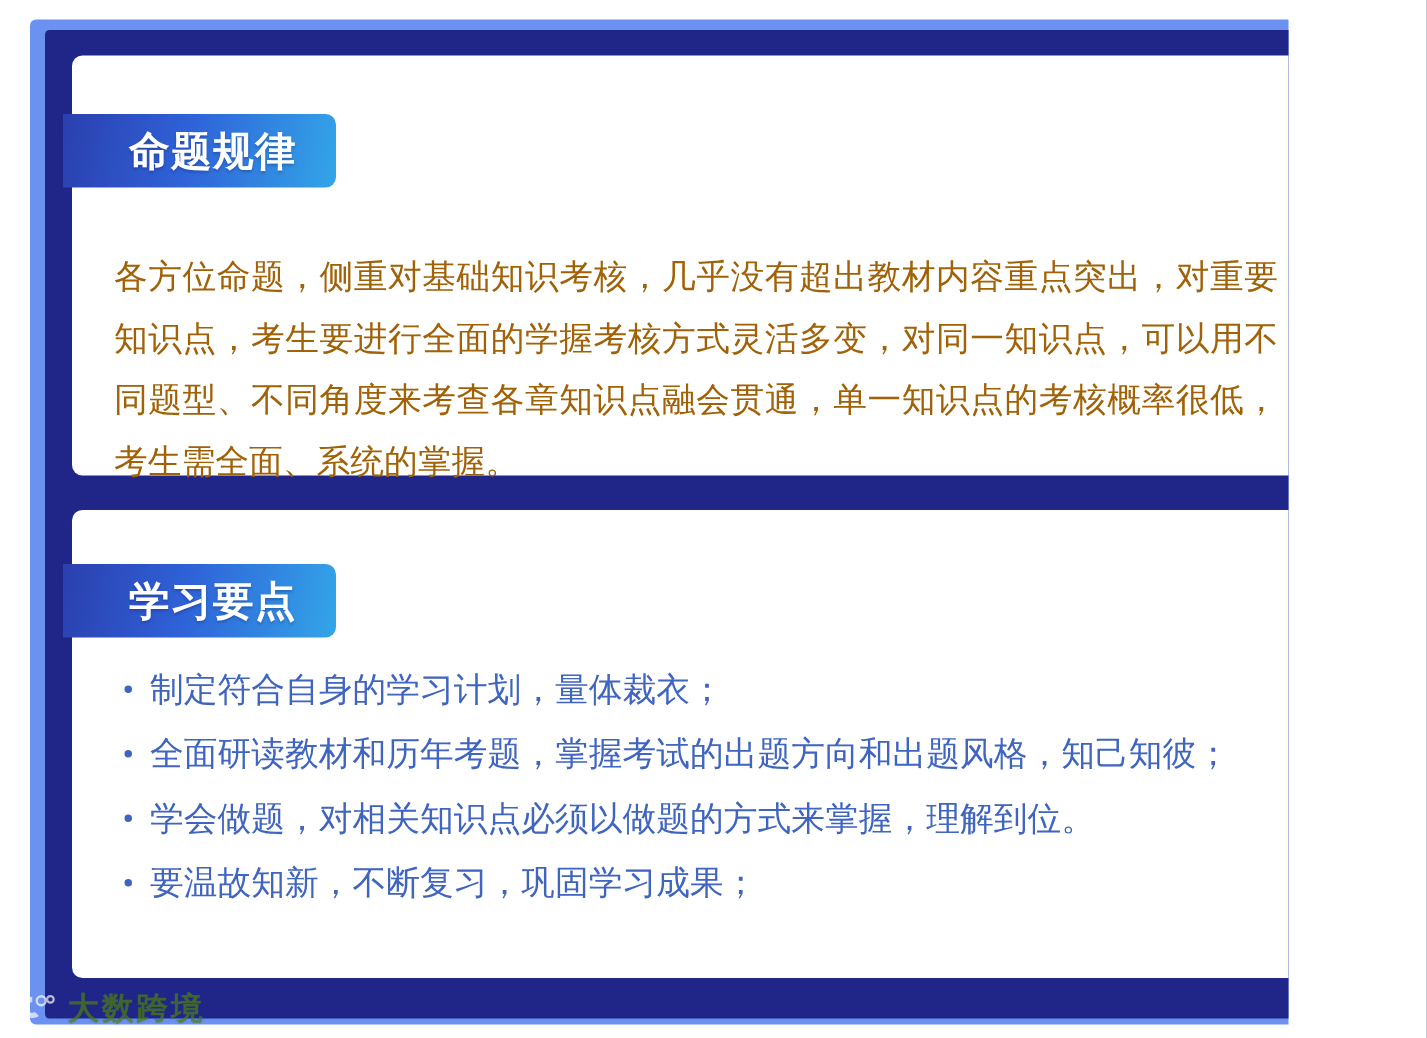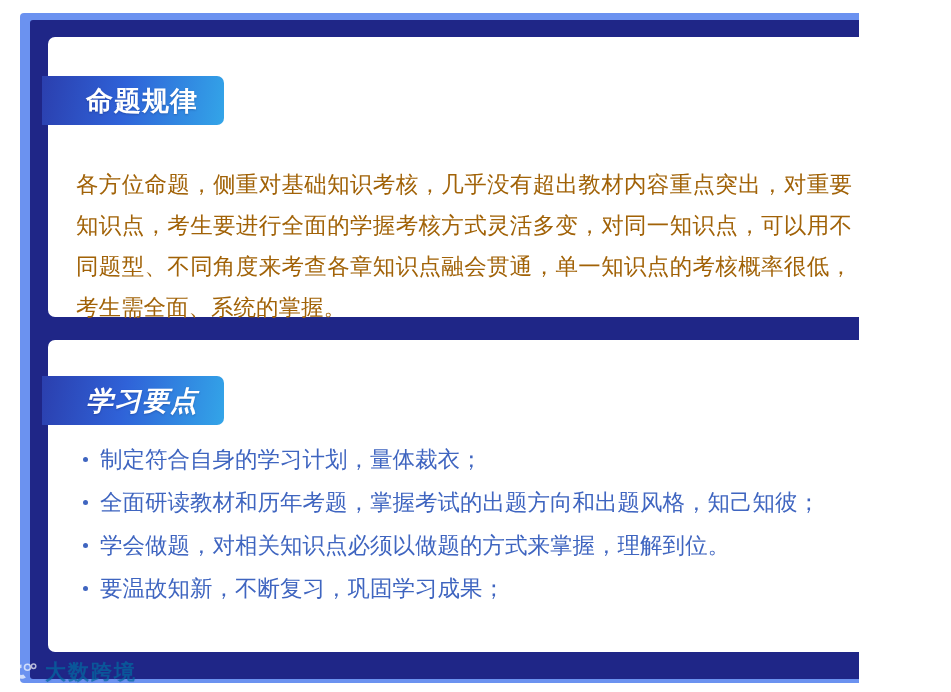--- a/index.html
+++ b/index.html
@@ -69,21 +69,21 @@
     display: flex;
     align-items: center;
     height: 49px;
     padding: 0 26px 0 44px;
     background: linear-gradient(100deg, #2b3fae 0%, #2f62d8 45%, #33a5e8 100%);
     border-top-right-radius: 7px;
     border-bottom-right-radius: 7px;
     box-sizing: border-box;
   }
   .badge-1 { left: 42px; top: 76px; }
-  .badge-2 { left: 42px; top: 376px; font-style: italic; }
+  .badge-2 { left: 42px; top: 376px; }
 
   .badge-label {
     color: #ffffff;
     font-size: 27px;
     font-weight: bold;
     letter-spacing: 1px;
     white-space: nowrap;
     text-shadow: 0 1px 2px rgba(10, 30, 90, 0.30);
   }
 
@@ -138,21 +138,21 @@
     gap: 7px;
     opacity: 0.72;
     pointer-events: none;
   }
   .watermark-logo {
     width: 30px;
     height: 26px;
     flex: none;
   }
   .watermark-text {
-    color: #0369a1;
+    color: #4d7c0f;
     font-size: 21px;
     font-weight: bold;
     letter-spacing: 2px;
     text-shadow: 0 0 2px rgba(40, 60, 140, 0.35);
   }
 </style>
 </head>
 <body>
 
 <div class="canvas">

